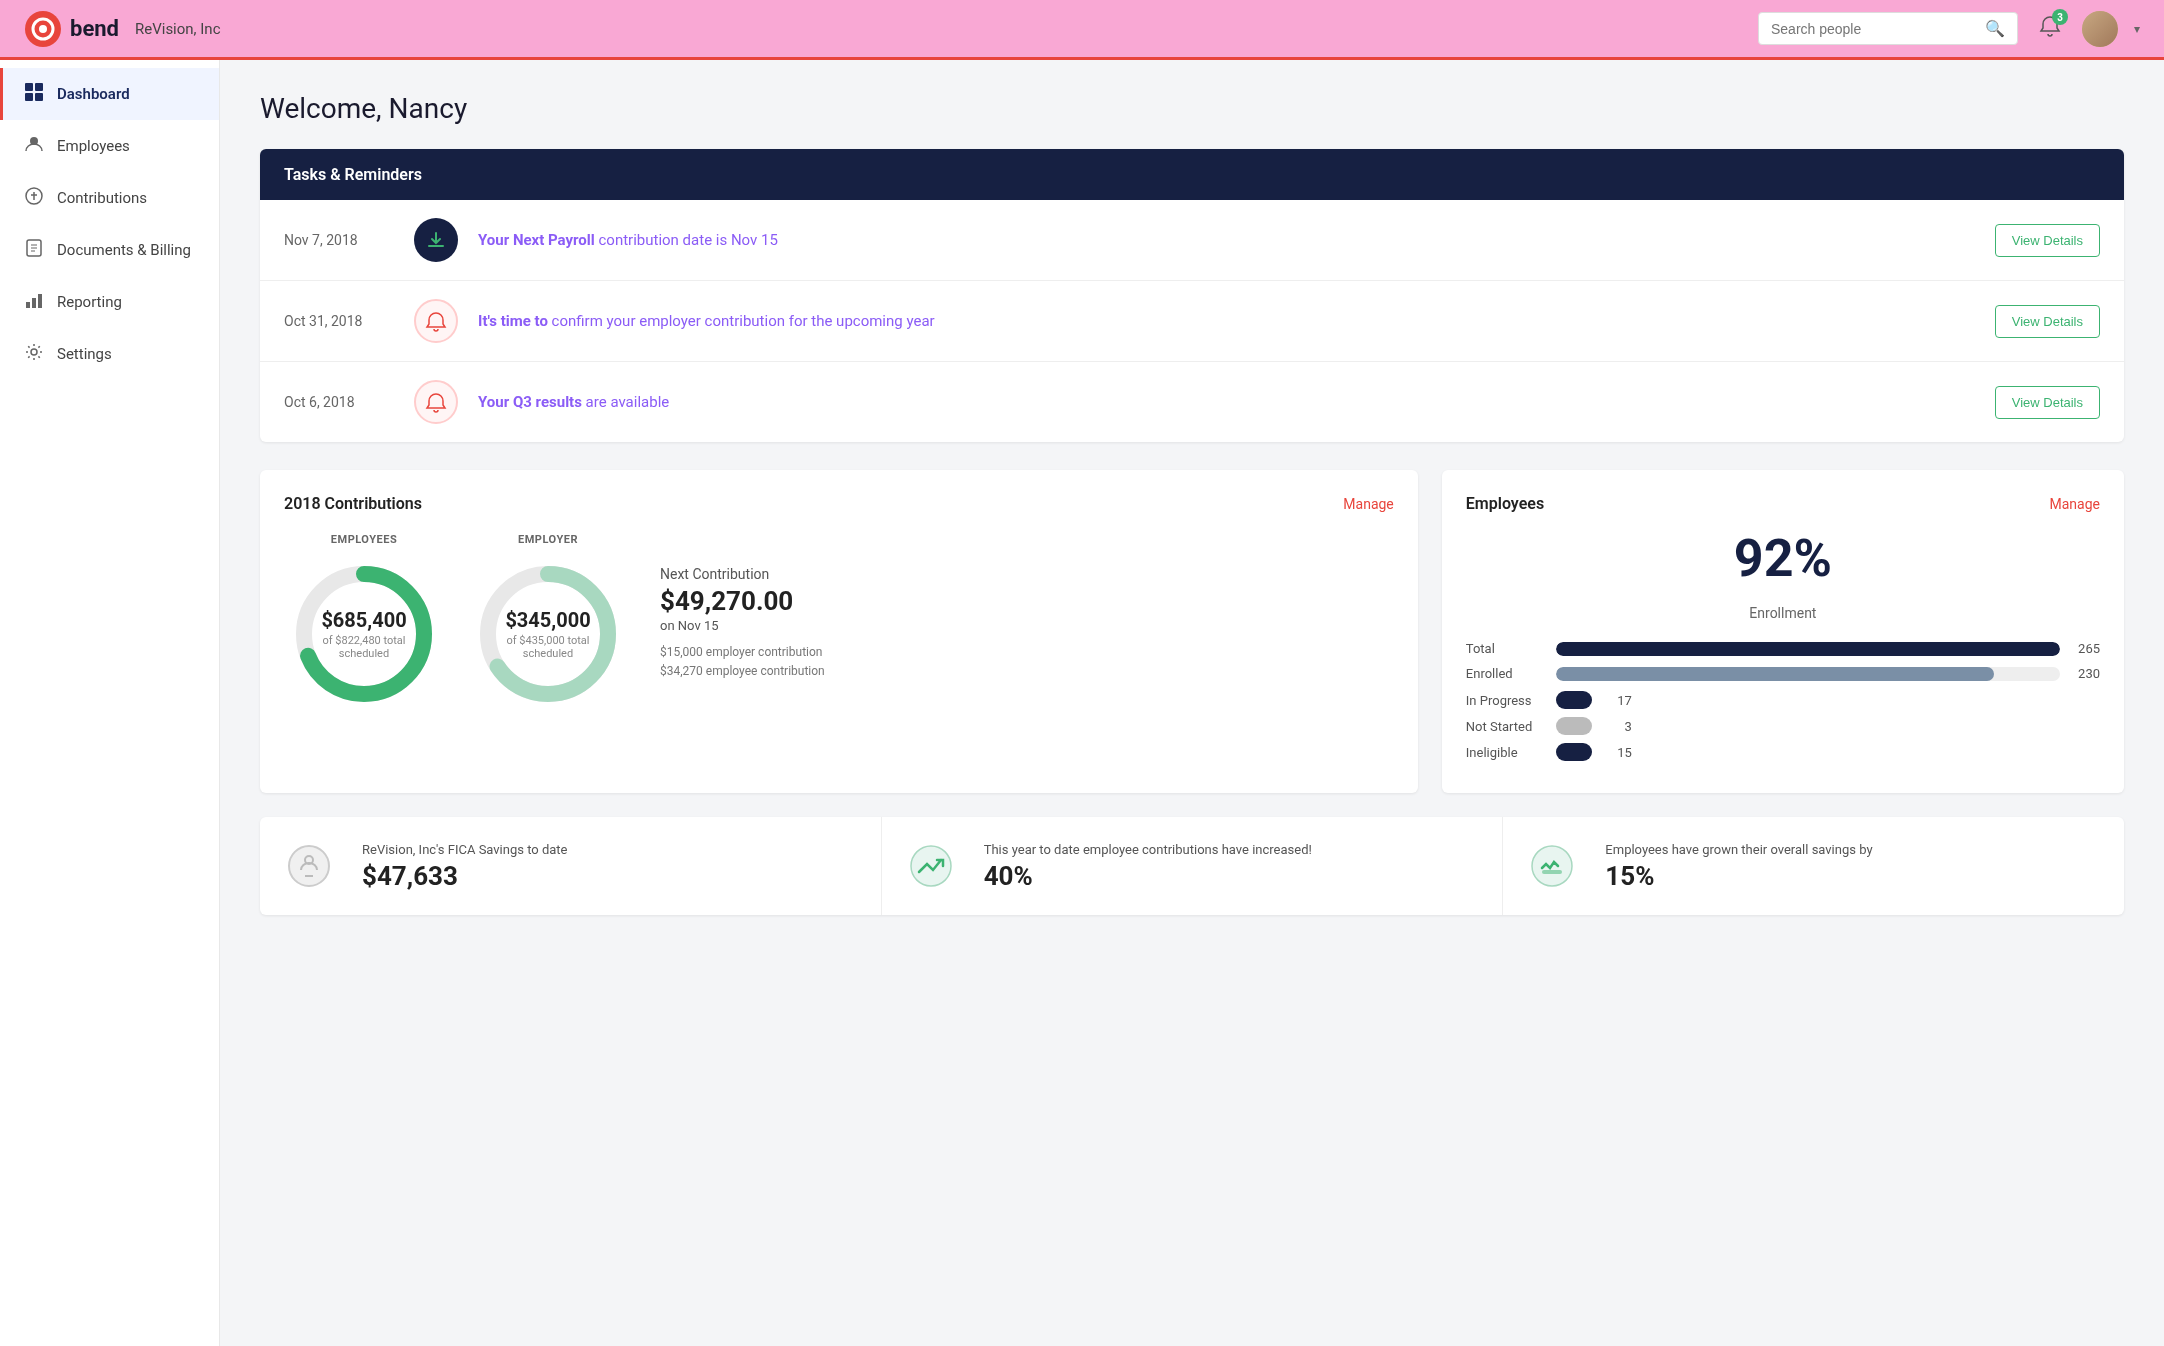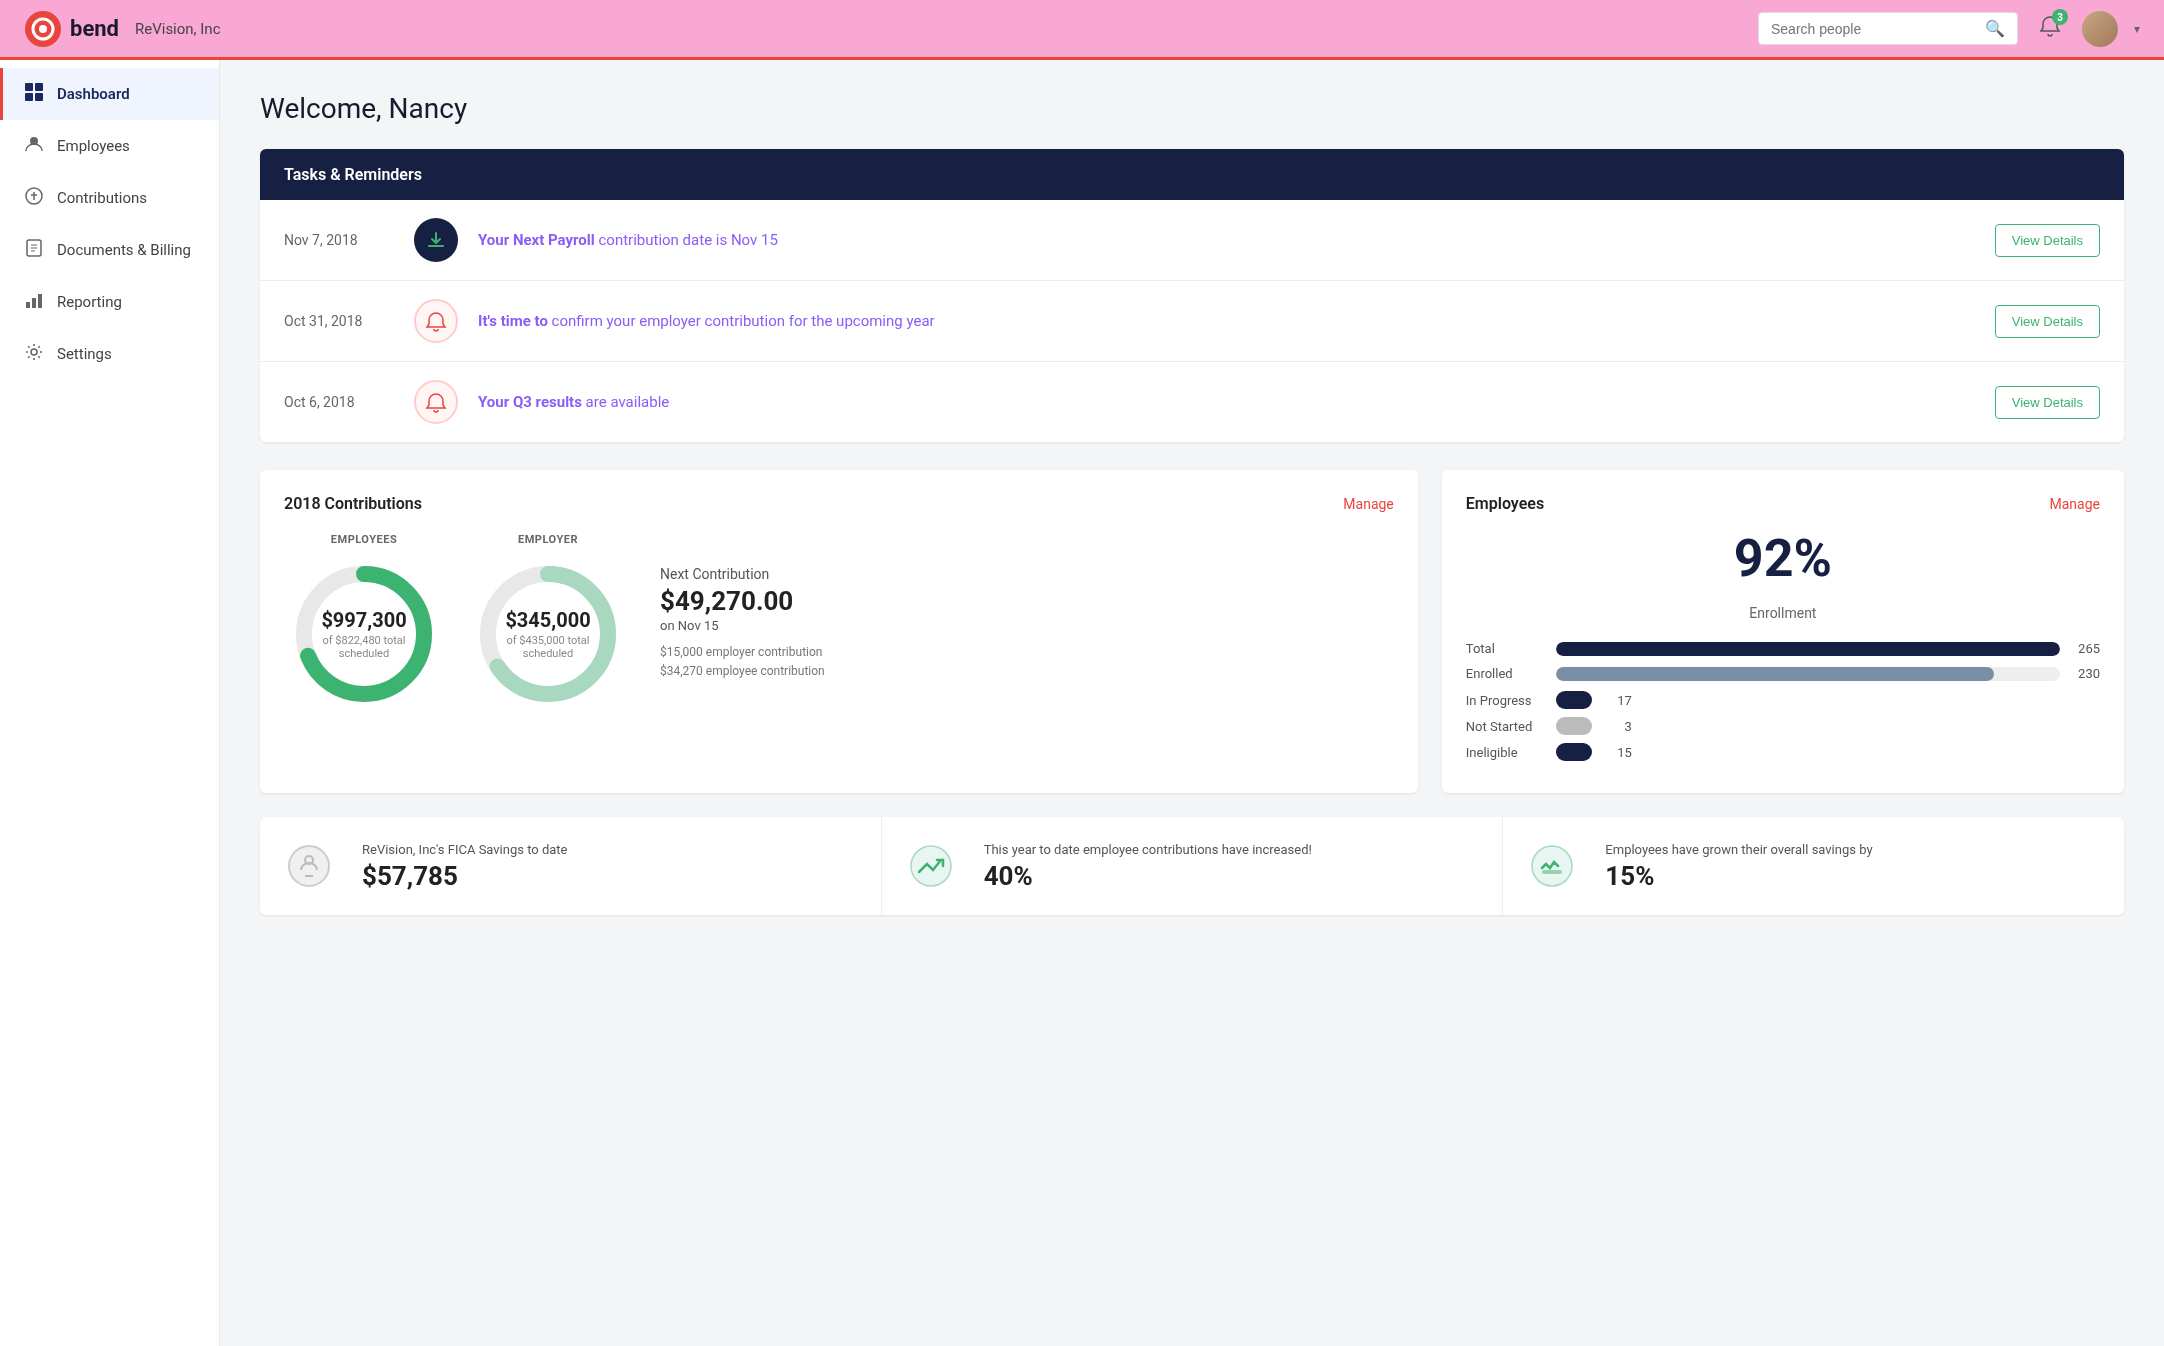--- a/index.html
+++ b/index.html
@@ -283,21 +283,21 @@
         <div class="contrib-content">
 
           <div class="donut-section">
             <span class="donut-label">EMPLOYEES</span>
             <div class="donut-container">
               <svg class="donut-svg" width="160" height="160" viewBox="0 0 160 160">
                 <circle cx="80" cy="80" r="60" fill="none" stroke="#e8e8e8" stroke-width="16"></circle>
                 <circle cx="80" cy="80" r="60" fill="none" stroke="#3cb371" stroke-width="16" stroke-dasharray="314" stroke-dashoffset="54" stroke-linecap="round"></circle>
               </svg>
               <div class="donut-text">
-                <div class="donut-amount">$997,300</div>
+                <div class="donut-amount">$685,400</div>
                 <div class="donut-sub">of $822,480 total scheduled</div>
               </div>
             </div>
           </div>
 
           <div class="donut-section">
             <span class="donut-label">EMPLOYER</span>
             <div class="donut-container">
               <svg class="donut-svg" width="160" height="160" viewBox="0 0 160 160">
                 <circle cx="80" cy="80" r="60" fill="none" stroke="#e8e8e8" stroke-width="16"></circle>
@@ -371,21 +371,21 @@
         <div class="stat-card-icon">
           <svg width="48" height="48" viewBox="0 0 48 48" fill="none">
             <circle cx="24" cy="24" r="20" stroke="#ccc" stroke-width="2" fill="#f0f0f0"></circle>
             <path d="M16 28c0-4 3.6-7 8-7s8 3 8 7" stroke="#bbb" stroke-width="2" fill="none"></path>
             <circle cx="24" cy="18" r="4" stroke="#bbb" stroke-width="2" fill="none"></circle>
             <path d="M20 34h8" stroke="#bbb" stroke-width="2"></path>
           </svg>
         </div>
         <div class="stat-card-text">
           <div class="stat-card-desc">ReVision, Inc's FICA Savings to date</div>
-          <div class="stat-card-value">$57,785</div>
+          <div class="stat-card-value">$47,633</div>
         </div>
       </div>
       <div class="stat-card">
         <div class="stat-card-icon">
           <svg width="48" height="48" viewBox="0 0 48 48" fill="none">
             <circle cx="24" cy="24" r="20" fill="#e8f5f0" stroke="#a8d8c0" stroke-width="1.5"></circle>
             <path d="M12 30l8-8 6 6 8-10" stroke="#3cb371" stroke-width="2.5" stroke-linecap="round" fill="none"></path>
             <path d="M30 18h6v6" stroke="#3cb371" stroke-width="2.5" stroke-linecap="round" fill="none"></path>
           </svg>
         </div>

